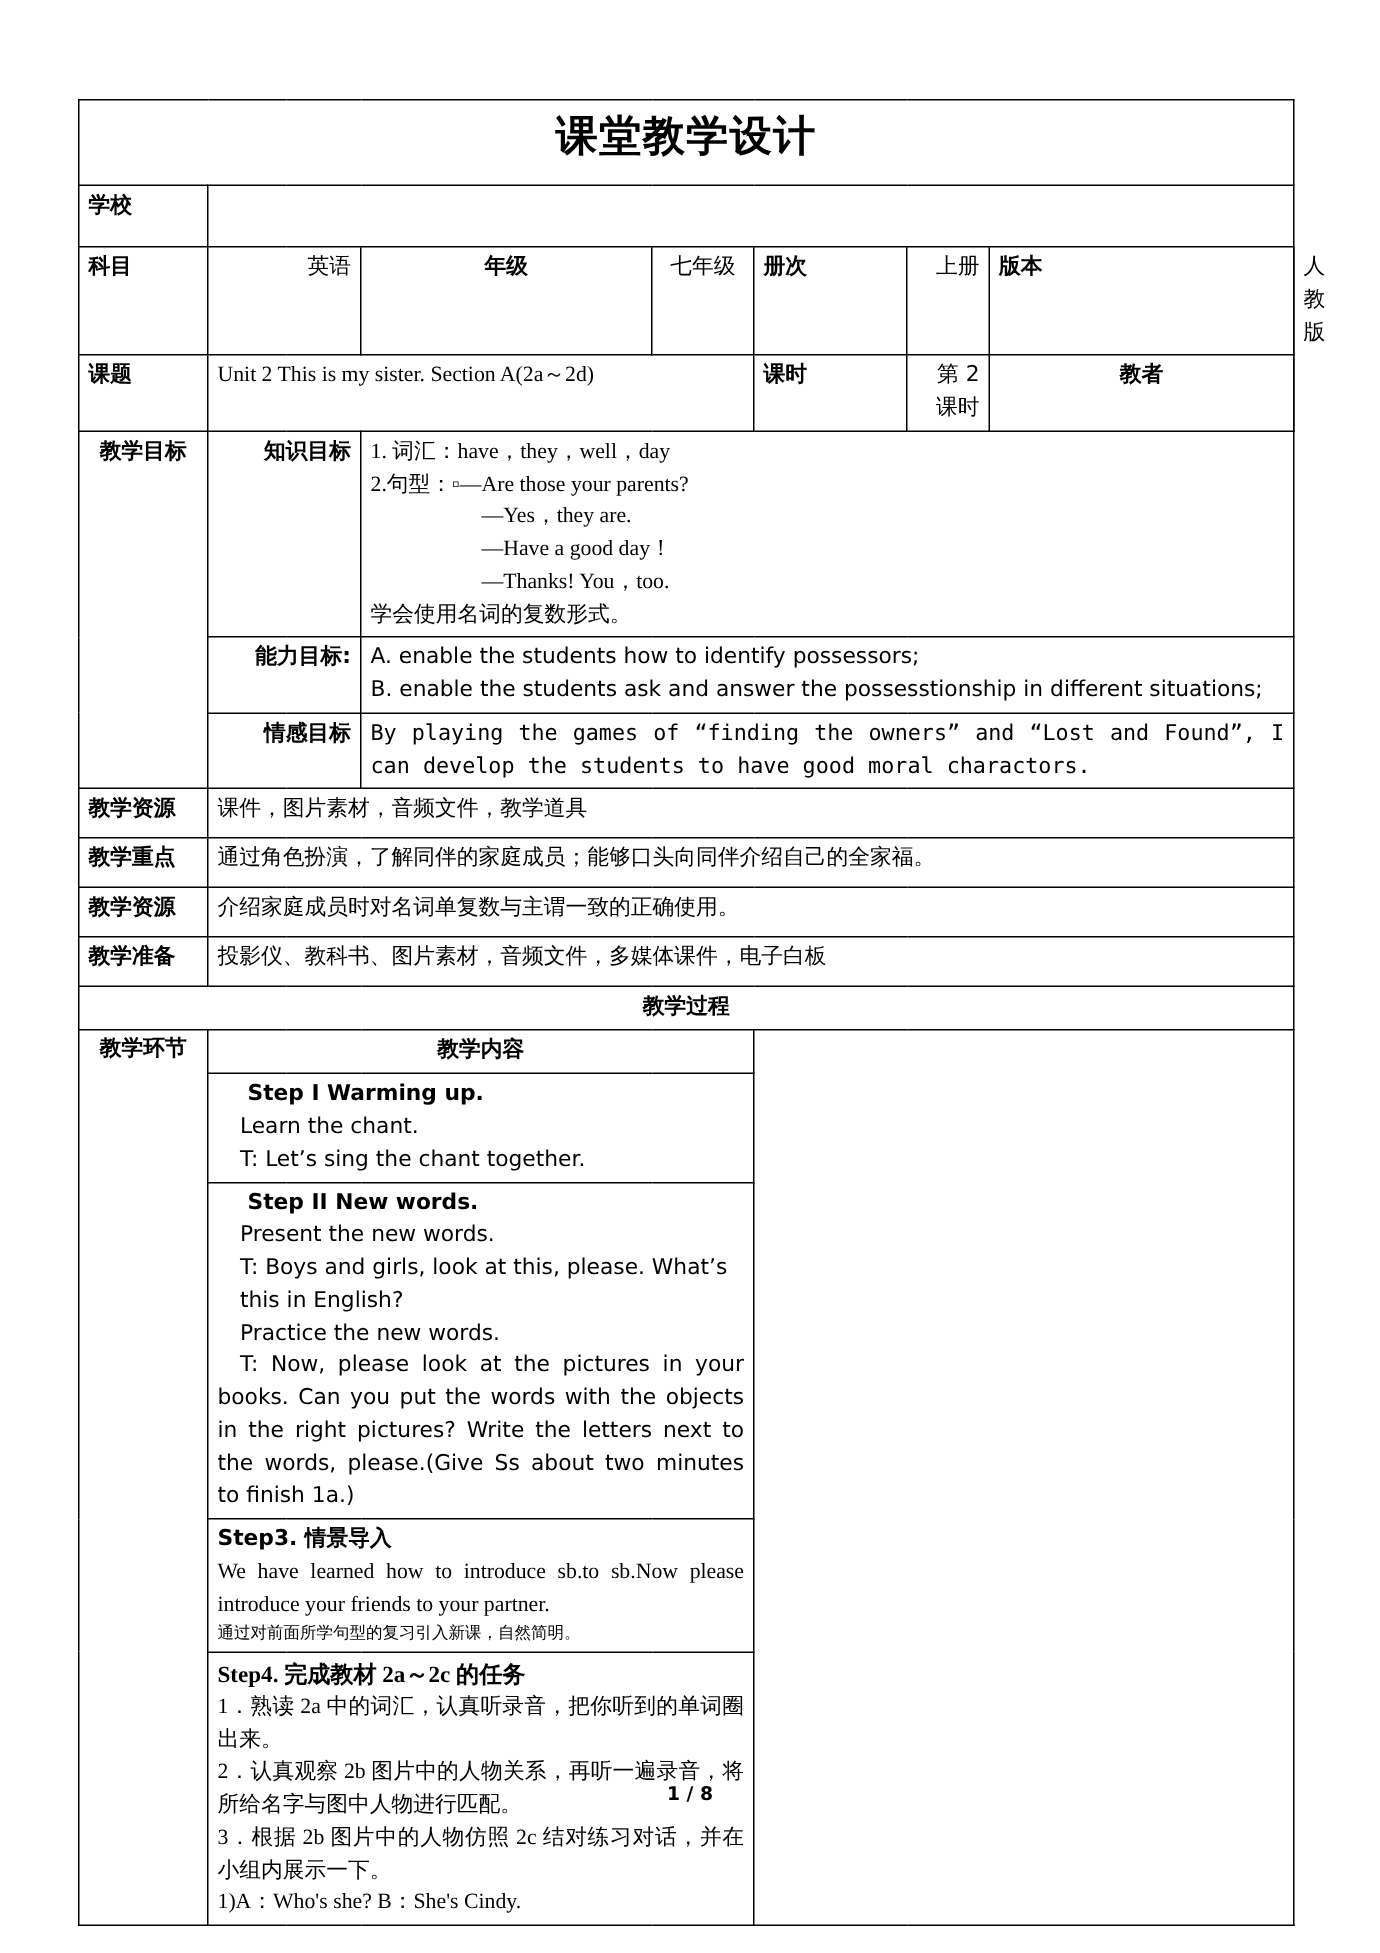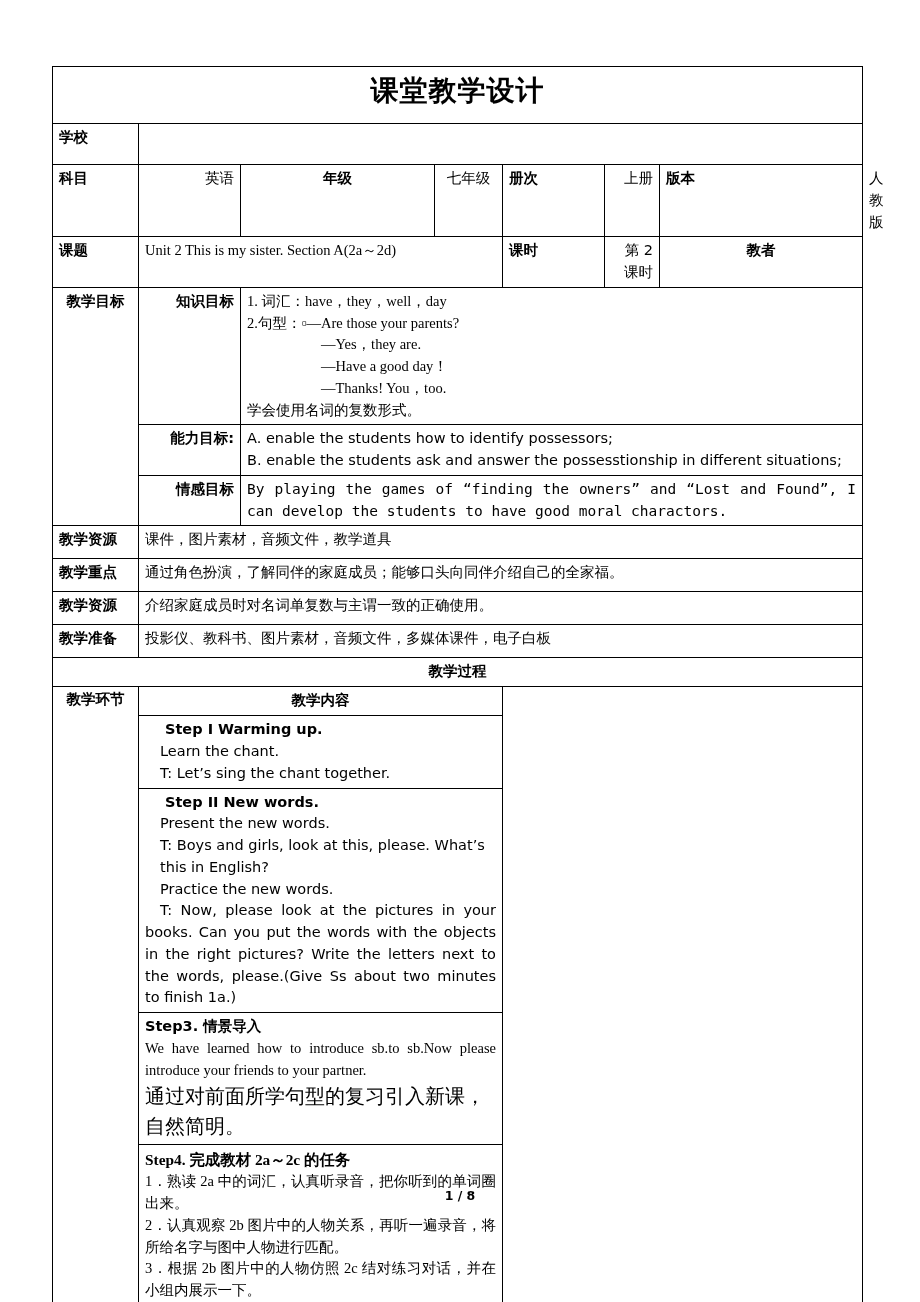--- a/index.html
+++ b/index.html
@@ -194,21 +194,21 @@
     font-family: "DejaVu Sans", "Liberation Sans", sans-serif;
     font-weight: bold;
     font-size: 14.5px;
   }
   .content-serif .just {
     text-align: justify;
     text-justify: inter-word;
   }
   .content-serif .cn {
     font-family: "Liberation Serif", "DejaVu Serif", serif;
-    font-size: 20px;
+    font-size: 11px;
   }
 
   .content-serif-2 {
     font-family: "Liberation Serif", "DejaVu Serif", serif;
     font-size: 15.4px;
     line-height: 1.62;
   }
   .content-serif-2 p { margin: 0; }
   .content-serif-2 .b {
     font-weight: bold;

